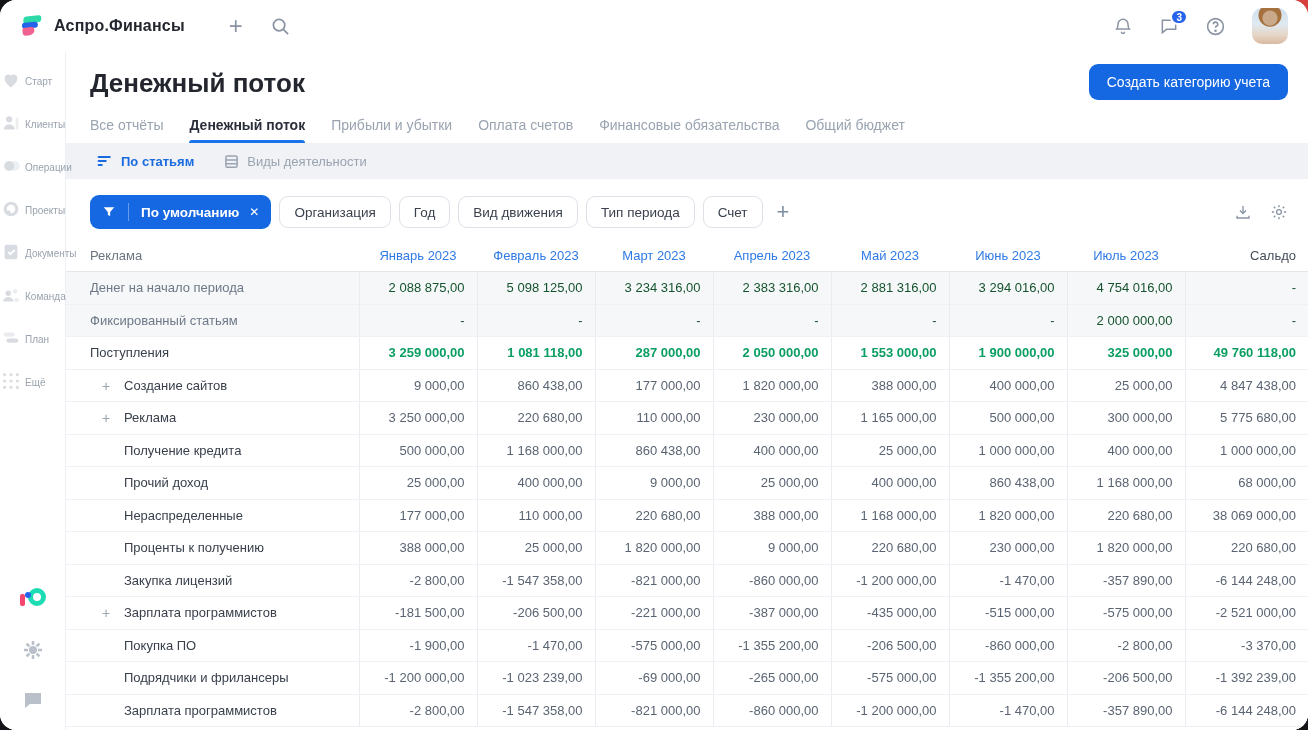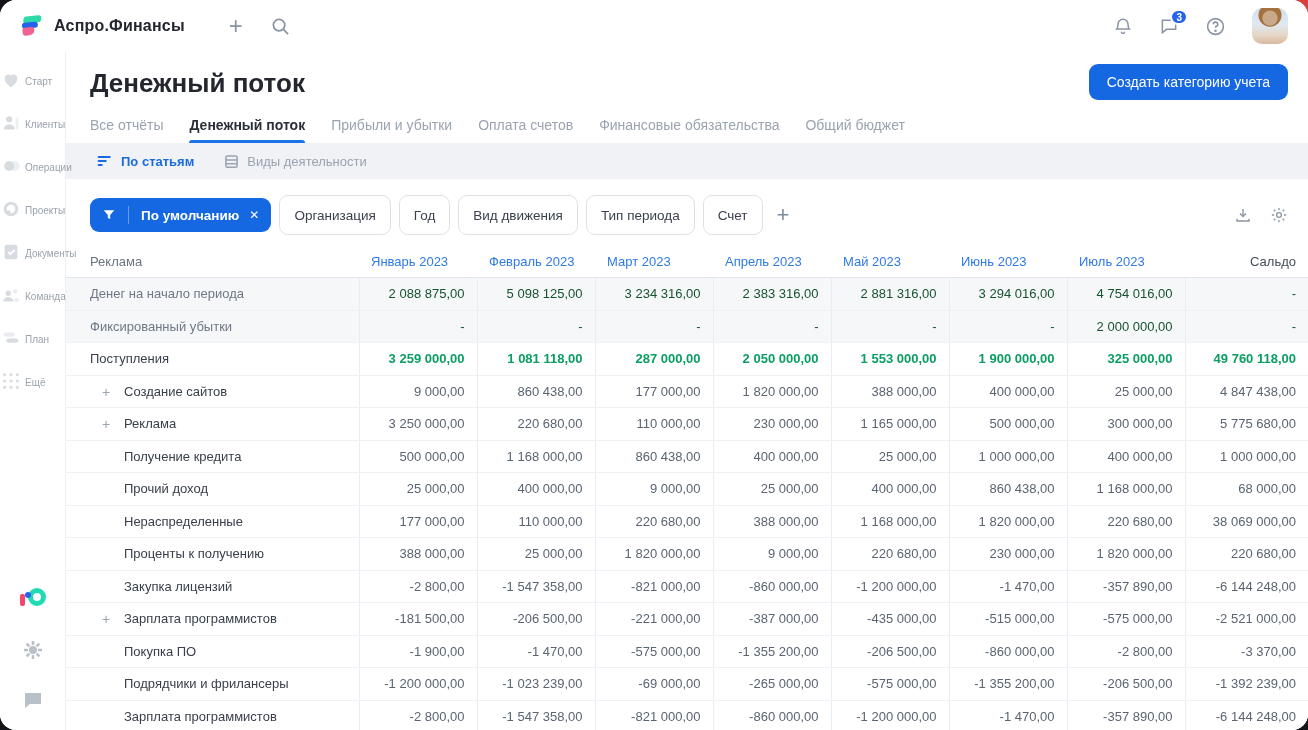--- a/index.html
+++ b/index.html
@@ -72,32 +72,32 @@
   .content { flex:1; background:#fff; padding-top:16px; overflow:hidden; display:flex; flex-direction:column; }
   .filterbar { display:flex; align-items:center; gap:8px; padding:0 20px 0 24px; }
   .chip-active {
     display:flex; align-items:center; background:#1567e2; color:#fff; border:none; border-radius:9px;
     height:34px; cursor:pointer; overflow:hidden; font-family:"Liberation Sans",sans-serif;
   }
   .chip-active .funnel { padding:0 12px; border-right:1px solid rgba(255,255,255,.35); display:flex; align-items:center; height:18px; }
   .chip-active .txt { font-size:13.5px; font-weight:600; padding:0 6px 0 12px; }
   .chip-active .x { font-size:12px; padding:0 12px 0 4px; }
   .chip {
-    background:#fff; border:1px solid #dde2e9; border-radius:9px; height:40px; padding:0 14px;
+    background:#fff; border:1px solid #dde2e9; border-radius:9px; height:32px; padding:0 14px;
     font-size:13.5px; color:#3a414d; cursor:pointer; font-family:"Liberation Sans",sans-serif;
   }
   .add-filter { background:none; border:none; color:#7f8ea0; font-size:22px; font-weight:300; cursor:pointer; padding:0 6px; line-height:1; }
   .filter-right { margin-left:auto; display:flex; align-items:center; gap:18px; color:#7a8aa0; }
   
   .table-wrap { margin-top:10px; flex:1; overflow:hidden; }
   table { width:100%; border-collapse:collapse; table-layout:fixed; }
   th, td { font-size:13px; height:32.5px; padding:0 12px; white-space:nowrap; overflow:hidden; }
   thead th { font-weight:400; border-bottom:1px solid #e3e7ec; }
   th.c-label { text-align:left; color:#6b7480; padding-left:24px; }
-  th.c-month { text-align:left; color:#2f7ae5; cursor:pointer; }
+  th.c-month { text-align:center; color:#2f7ae5; cursor:pointer; }
   th.c-saldo { text-align:right; color:#454d59; }
   tbody td { border-bottom:1px solid #eef1f5; color:#5a6472; }
   tbody td.val { text-align:right; border-left:1px solid #e9edf2; }
   td.lbl { text-align:left; color:#39404c; padding-left:24px; }
   td.lbl .plus { color:#9aa5b2; font-size:14px; margin-right:10px; cursor:pointer; display:inline-block; width:10px; }
   tr.r-muted td { background:#f6f7f9; color:#14532d; }
   tr.r-muted td.lbl { color:#6e7887; }
   tr.r-income td.val { color:#0a9e62; font-weight:700; }
   tr.r-expense td.val { color:#f0294c; font-weight:700; }
   tr.r-child td.lbl { padding-left:58px; position:relative; }
@@ -343,21 +343,21 @@
                 <td class="val">2 088 875,00</td>
                 <td class="val">5 098 125,00</td>
                 <td class="val">3 234 316,00</td>
                 <td class="val">2 383 316,00</td>
                 <td class="val">2 881 316,00</td>
                 <td class="val">3 294 016,00</td>
                 <td class="val">4 754 016,00</td>
                 <td class="val">-</td>
               </tr>
               <tr class="r-muted">
-                <td class="lbl">Фиксированный убытки</td>
+                <td class="lbl">Фиксированный статьям</td>
                 <td class="val">-</td>
                 <td class="val">-</td>
                 <td class="val">-</td>
                 <td class="val">-</td>
                 <td class="val">-</td>
                 <td class="val">-</td>
                 <td class="val">2 000 000,00</td>
                 <td class="val">-</td>
               </tr>
               <tr class="r-income">

